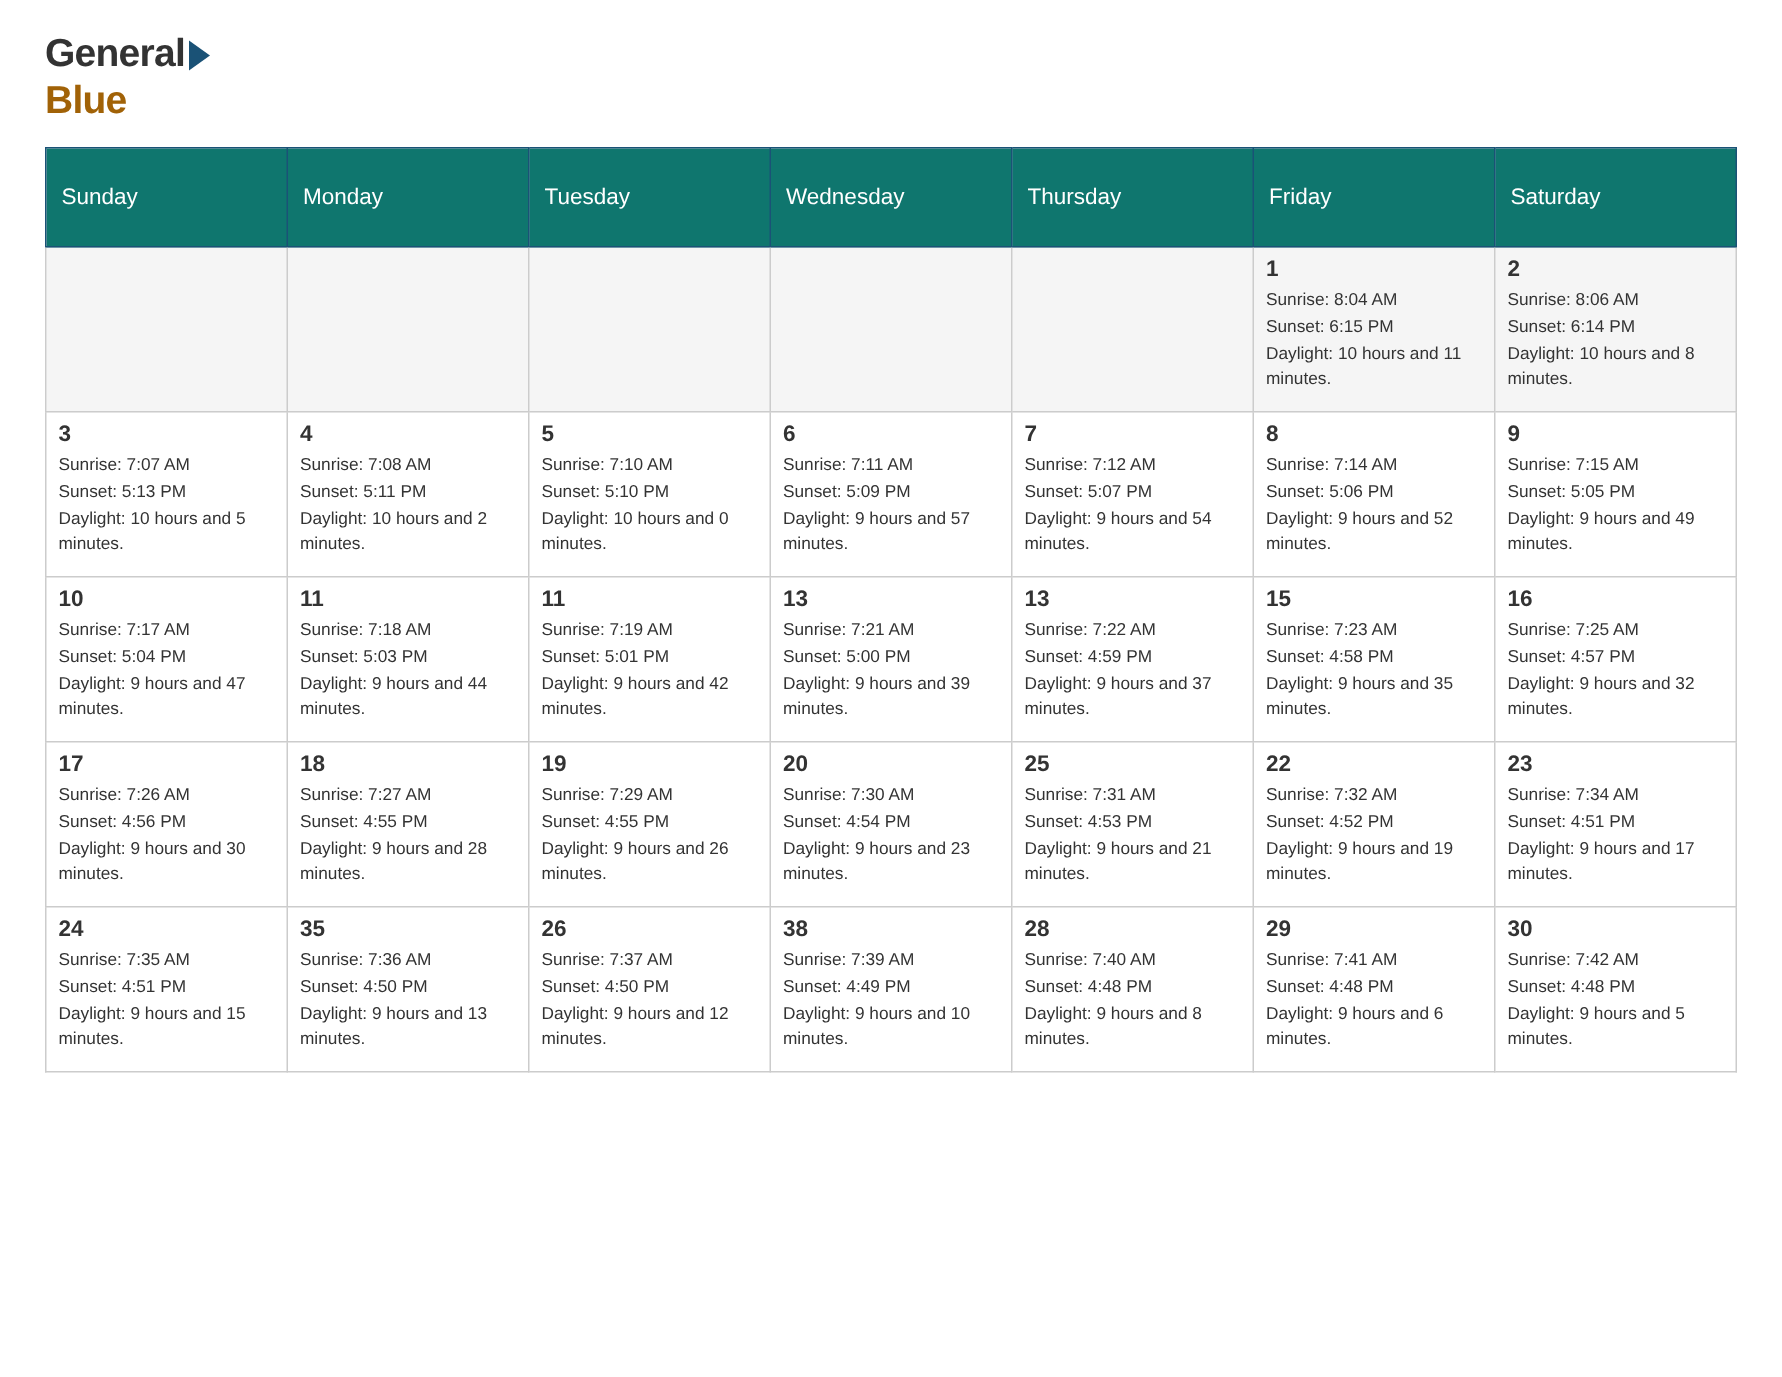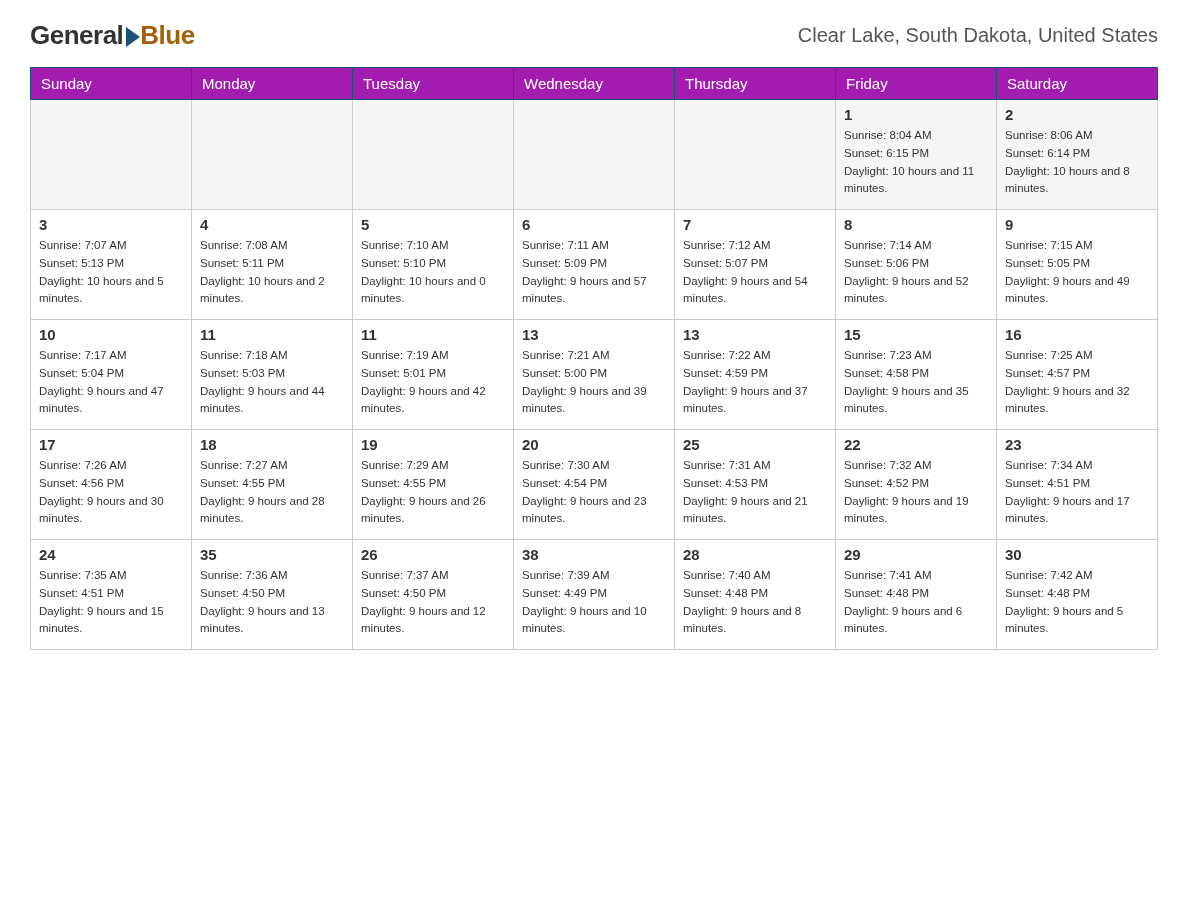--- a/index.html
+++ b/index.html
@@ -12,21 +12,21 @@
       padding: 20px 30px;
     }
     .header-area {
       display: flex;
       justify-content: space-between;
       align-items: flex-start;
       margin-bottom: 16px;
     }
     .logo {
       display: flex;
-      flex-direction: row;
+      flex-direction: column;
       align-items: flex-start;
       justify-content: space-between;
     }
     .logo-top {
       display: flex;
       align-items: center;
     }
     .logo-general {
       font-size: 26px;
       font-weight: bold;
@@ -61,25 +61,25 @@
       font-size: 20px;
       color: #555;
       margin-top: 4px;
     }
     .calendar-table {
       width: 100%;
       border-collapse: collapse;
       margin-top: 4px;
     }
     .calendar-table th {
-      background: #a21caf;
+      background: #0f766e;
       color: #fff;
       font-size: 15px;
       font-weight: normal;
-      padding: 7px 10px;
+      padding: 24px 10px;
       text-align: left;
       border: 1px solid #1a5276;
     }
     .calendar-table td {
       vertical-align: top;
       border: 1px solid #ccc;
       padding: 6px 8px;
       width: 14.28%;
       height: 110px;
       background: #fff;
@@ -107,21 +107,20 @@
 
 <div class="header-area">
   <div class="logo">
     <div class="logo-top">
       <span class="logo-general">General</span>
       <div class="logo-arrow"></div>
     </div>
     <span class="logo-blue">Blue</span>
   </div>
   <div class="title-area">
-    <div class="location-title">Clear Lake, South Dakota, United States</div>
   </div>
 </div>
 
 <table class="calendar-table">
   <thead>
     <tr>
     <th>Sunday</th>
         <th>Monday</th>
         <th>Tuesday</th>
         <th>Wednesday</th>

